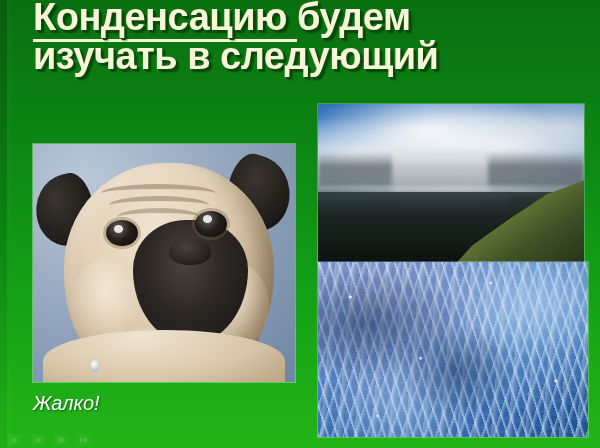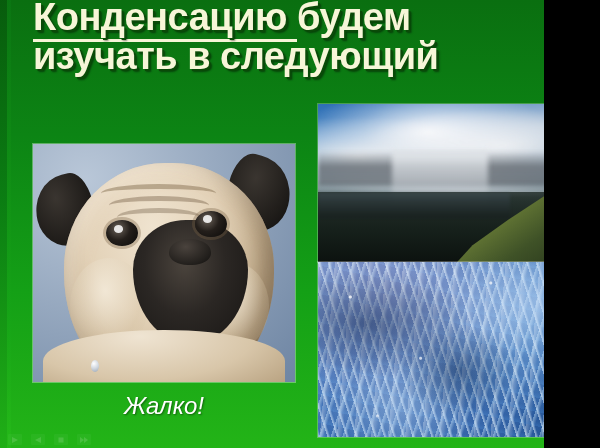--- a/index.html
+++ b/index.html
@@ -2,26 +2,25 @@
 <html><head>
 <meta charset="utf-8">
 <style>
   html, body {
     margin: 0;
     padding: 0;
     background: #000;
   }
   #slide {
     position: relative;
-    width: 524px;
+    width: 600px;
     height: 448px;
     overflow: hidden;
     font-family: "Liberation Sans", sans-serif;
     background: linear-gradient(to bottom, #0a6f10 0%, #0c8414 30%, #14a016 65%, #23b417 100%);
-    padding-left: 20px;
   }
   
   #slide .left-band {
     position: absolute;
     left: 0; top: 0;
     width: 7px; height: 448px;
     background: linear-gradient(to bottom, #07590c 0%, #0a7a12 45%, #1fae16 100%);
     opacity: .85;
   }
   #slide .left-band2 {
@@ -258,23 +257,23 @@
       radial-gradient(circle at 88% 68%, rgba(255,255,255,.7) 0 1px, transparent 2px),
       radial-gradient(circle at 22% 88%, rgba(255,255,255,.6) 0 1px, transparent 2px);
   }
 
   
   .caption {
     position: absolute;
     left: 33px;
     top: 392px;
     width: 262px;
-    text-align: center;
+    text-align: left;
     color: #ffffff;
-    font-size: 24px;
+    font-size: 20px;
     font-style: italic;
     font-weight: normal;
     text-shadow: 1px 1px 2px rgba(0,0,0,.45);
   }
 
   
   .controls {
     position: absolute;
     left: 8px;
     bottom: 3px;

